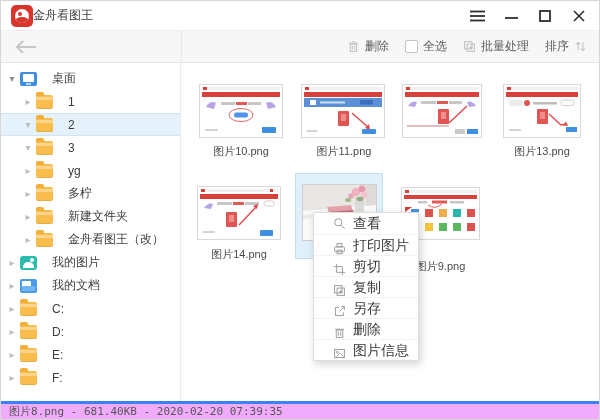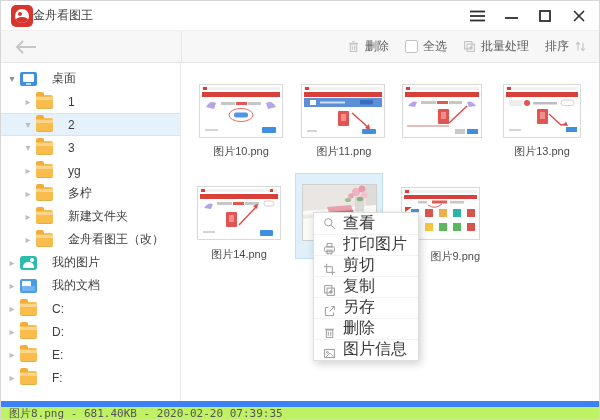--- a/index.html
+++ b/index.html
@@ -52,26 +52,26 @@
 
   
   .content { position:relative; flex:1; background:#fff; }
   .thumb { position:absolute; background:#fff; border:1px solid #d9d9d9; }
   .tlabel2 { position:absolute; font-size:11px; color:#4a4a4a; text-align:center; white-space:nowrap; }
   .selblock { position:absolute; left:114px; top:110px; width:88px; height:86px; background:#dff0fa; border:1px solid #c2e0f3; }
   .photothumb { position:absolute; left:121px; top:121px; width:75px; height:57px; border:1px solid #cfcfcf; background:#fff; }
 
   
   .ctxmenu { position:absolute; left:132px; top:149px; width:106px; background:#fff; border:1px solid #dedede; box-shadow:2px 3px 8px rgba(0,0,0,.18); z-index:10; }
-  .citem { height:21px; display:flex; align-items:center; gap:7px; padding-left:9px; font-size:16px; color:#3a3a3a; cursor:default; }
+  .citem { height:21px; display:flex; align-items:center; gap:7px; padding-left:19px; font-size:14px; color:#3a3a3a; cursor:default; }
   .citem + .citem { border-top:1px solid #f3f3f3;align-items:flex-end; }
   .cicon { width:13px; height:13px; flex:0 0 auto; display:flex; }
 
   
-  .statusbar { position:absolute; left:0; right:0; bottom:0; height:18px; background:#bef264; border-top:6px solid #3b82f6; display:flex; align-items:center; padding-left:8px; font-family:"DejaVu Sans Mono","Liberation Mono",monospace; font-size:11px; color:#555; }
+  .statusbar { position:absolute; left:0; right:0; bottom:0; height:18px; background:#f0abfc; border-top:3px solid #3b82f6; display:flex; align-items:center; padding-left:8px; font-family:"DejaVu Sans Mono","Liberation Mono",monospace; font-size:11px; color:#555; }
 </style>
 </head>
 <body>
 
 <div class="titlebar">
   <div class="appicon">
     <div class="disc">
       <div class="wave"></div>
       <div class="dot"></div>
     </div>
@@ -364,21 +364,21 @@
         <rect x="37" y="21" width="8" height="8" fill="#f0ad4e"></rect>
         <rect x="51" y="21" width="8" height="8" fill="#2bb5a8"></rect>
         <rect x="65" y="21" width="8" height="8" fill="#d9534f"></rect>
         <rect x="9" y="35" width="8" height="8" fill="#9b59c8"></rect>
         <rect x="23" y="35" width="8" height="8" fill="#f5c53e"></rect>
         <rect x="37" y="35" width="8" height="8" fill="#5cb85c"></rect>
         <rect x="51" y="35" width="8" height="8" fill="#5cb85c"></rect>
         <rect x="65" y="35" width="8" height="8" fill="#d9534f"></rect>
       </svg>
     </div>
-    <div class="tlabel2" style="left:220px; top:186px; width:79px;text-align:right;">图片9.png</div>
+    <div class="tlabel2" style="left:220px; top:196px; width:79px;">图片9.png</div>
 
     <div class="ctxmenu">
       <div class="citem">
         <svg class="cicon" viewBox="0 0 16 16">
             <g stroke="#9a9a9a" stroke-width="1.2" fill="none">
               <circle cx="6.5" cy="6.5" r="4.5"></circle>
               <line x1="10" y1="10" x2="14.5" y2="14.5"></line>
             </g>
           </svg>
         <span>查看</span>

